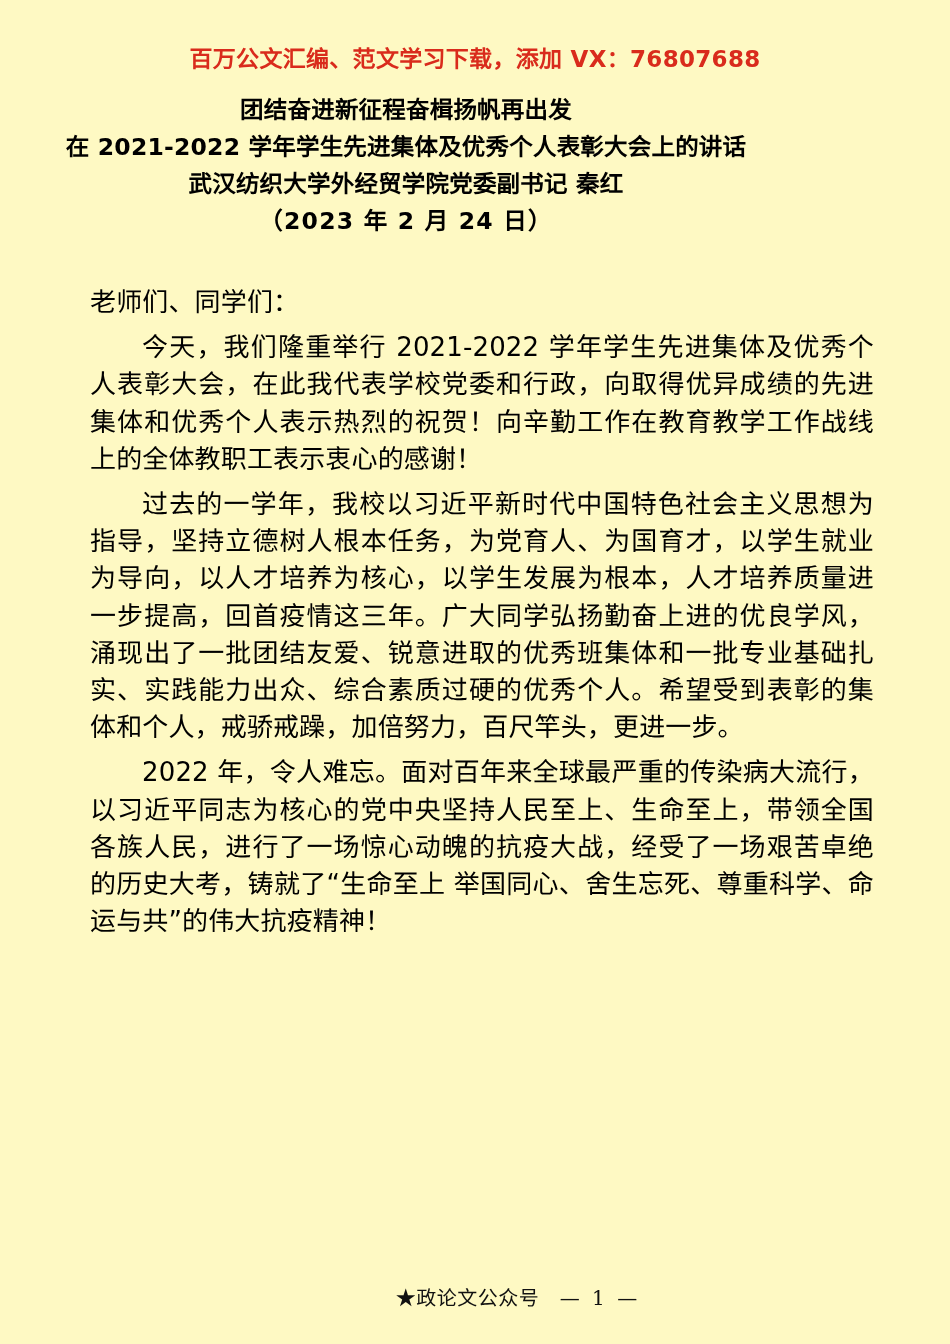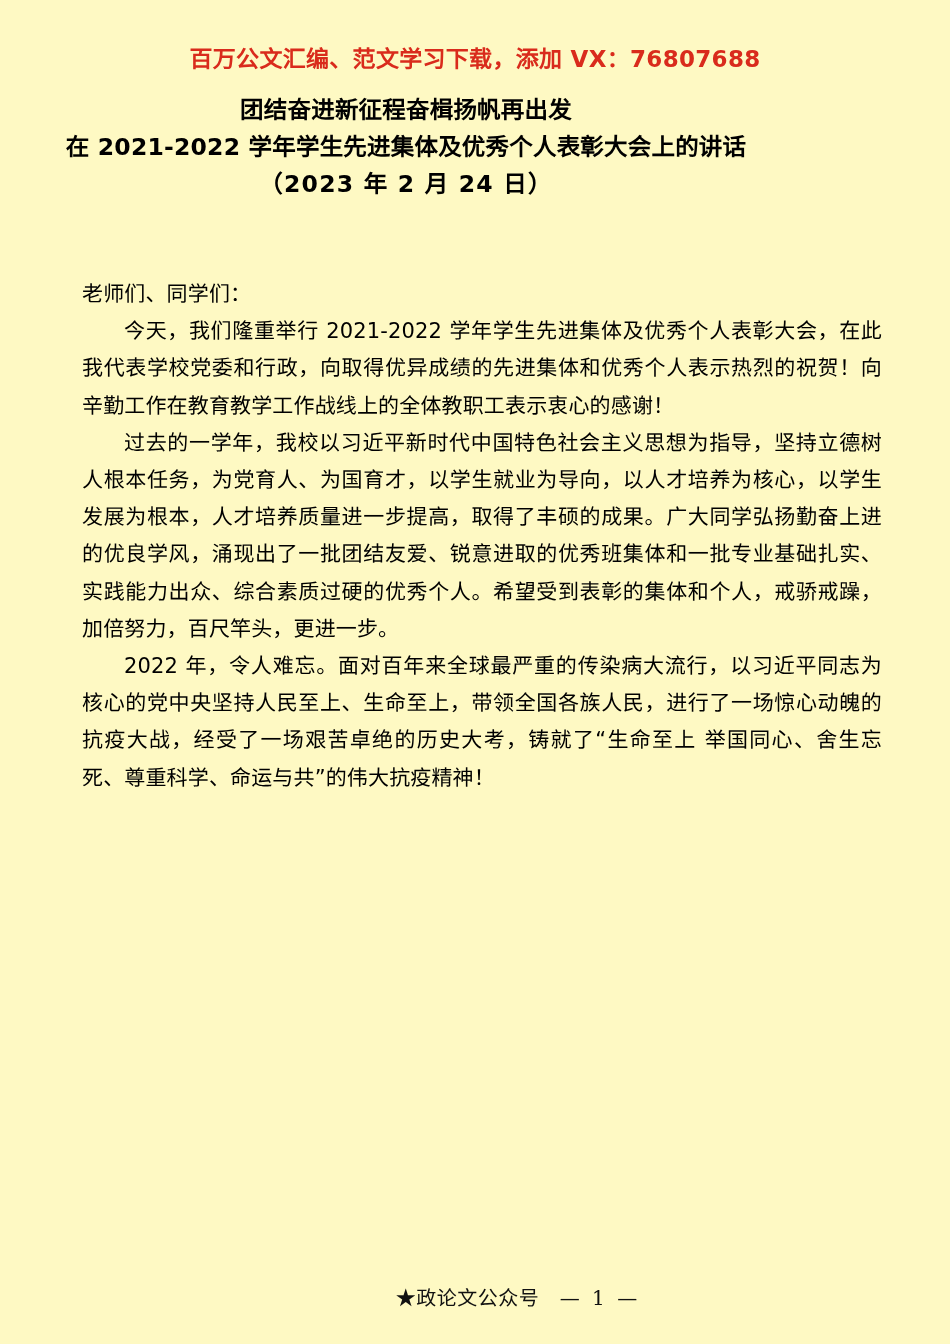--- a/index.html
+++ b/index.html
@@ -58,27 +58,27 @@
   }
 
   
   .body-text {
     position: absolute;
     top: 276px;
     left: 82px;
     width: 800px;
   }
   .para {
-    font-size: 21px;
+    font-size: 26px;
     line-height: 37.2px;
     letter-spacing: 0.15px;
     text-align: justify;
     text-align-last: left;
     text-justify: inter-character;
-    margin: 0;
+    margin: 8px;
     color: #000;
   }
   .para.indent {
     text-indent: 2em;
   }
 
   
   .footer {
     position: absolute;
     top: 1282px;
@@ -100,27 +100,28 @@
 </head>
 <body>
 
 <div class="page">
 
   <div class="promo">百万公文汇编、范文学习下载，添加 VX：76807688</div>
 
   <div class="title-block">
     <div class="title-line">团结奋进新征程奋楫扬帆再出发</div>
     <div class="title-line">在 2021-2022 学年学生先进集体及优秀个人表彰大会上的讲话</div>
+    <div class="title-line">武汉纺织大学外经贸学院党委副书记  秦红</div>
     <div class="title-line date">（2023 年 2 月 24 日）</div>
   </div>
 
   <div class="body-text">
     <p class="para">老师们、同学们：</p>
     <p class="para indent">今天，我们隆重举行 2021-2022 学年学生先进集体及优秀个人表彰大会，在此我代表学校党委和行政，向取得优异成绩的先进集体和优秀个人表示热烈的祝贺！向辛勤工作在教育教学工作战线上的全体教职工表示衷心的感谢！</p>
-    <p class="para indent">过去的一学年，我校以习近平新时代中国特色社会主义思想为指导，坚持立德树人根本任务，为党育人、为国育才，以学生就业为导向，以人才培养为核心，以学生发展为根本，人才培养质量进一步提高，取得了丰硕的成果。广大同学弘扬勤奋上进的优良学风，涌现出了一批团结友爱、锐意进取的优秀班集体和一批专业基础扎实、实践能力出众、综合素质过硬的优秀个人。希望受到表彰的集体和个人，戒骄戒躁，加倍努力，百尺竿头，更进一步。</p>
+    <p class="para indent">过去的一学年，我校以习近平新时代中国特色社会主义思想为指导，坚持立德树人根本任务，为党育人、为国育才，以学生就业为导向，以人才培养为核心，以学生发展为根本，人才培养质量进一步提高，回首疫情这三年。广大同学弘扬勤奋上进的优良学风，涌现出了一批团结友爱、锐意进取的优秀班集体和一批专业基础扎实、实践能力出众、综合素质过硬的优秀个人。希望受到表彰的集体和个人，戒骄戒躁，加倍努力，百尺竿头，更进一步。</p>
     <p class="para indent">2022 年，令人难忘。面对百年来全球最严重的传染病大流行，以习近平同志为核心的党中央坚持人民至上、生命至上，带领全国各族人民，进行了一场惊心动魄的抗疫大战，经受了一场艰苦卓绝的历史大考，铸就了“生命至上 举国同心、舍生忘死、尊重科学、命运与共”的伟大抗疫精神！</p>
   </div>
 
   <div class="footer">
     <span class="footer-inner">
       <span class="footer-mark">★政论文公众号</span>
       <span class="footer-page">— 1 —</span>
     </span>
   </div>
 

